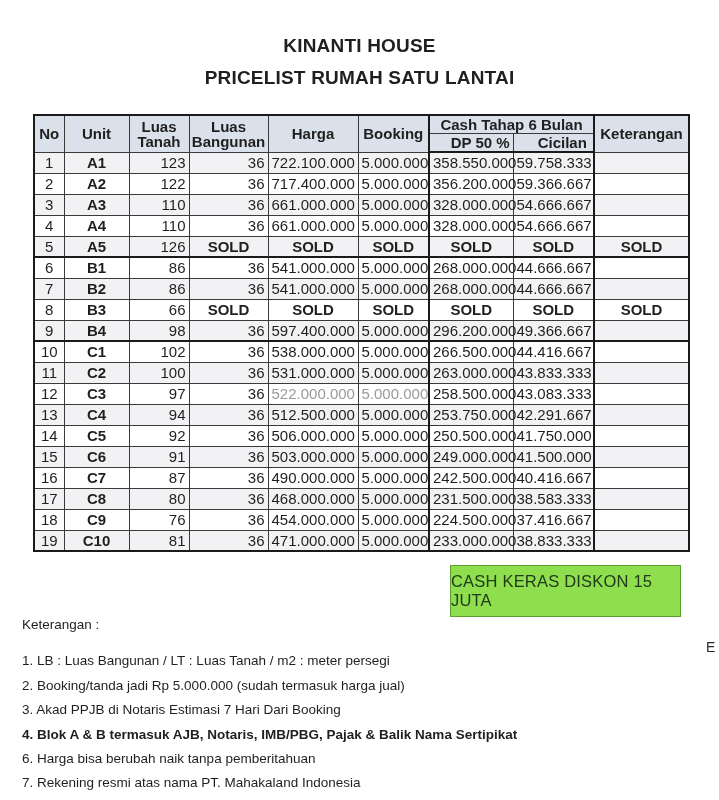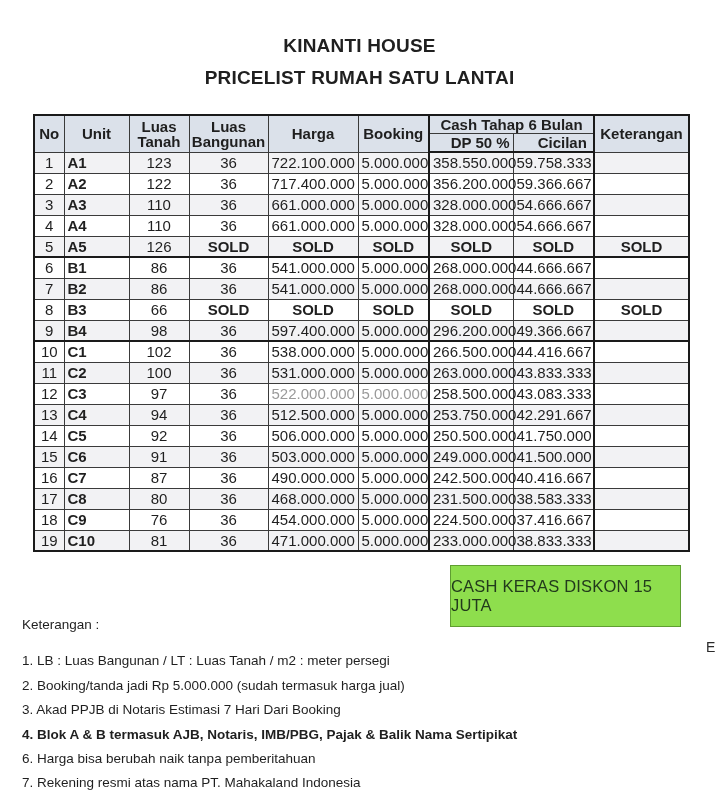--- a/index.html
+++ b/index.html
@@ -39,32 +39,32 @@
     font-weight:bold; text-align:center; vertical-align:middle;
     padding:1px 2px; line-height:15px;
   }
   .price-table thead tr:last-child th{border-bottom:2.5px solid var(--border-dark);padding-left:20px;}
   .price-table td{
     height:21px; padding:0 3px; vertical-align:middle; white-space:nowrap;
     background:#ffffff;
   }
   .price-table tbody tr:nth-child(odd) td{background:var(--stripe);}
   .c-no{text-align:center;}
-  .c-unit{font-weight:bold;}
-  .c-lt,.c-lb{text-align:center;}
+  .c-unit{text-align:center; font-weight:bold;}
+  .c-lt,.c-lb{text-align:right;}
   .c-num{text-align:right; padding-right:6px;}
   .c-cicilan{text-align:left; padding-left:9px;}
   .c-ket{text-align:center;}
   td.sold{font-weight:bold; text-align:center; padding:0;}
   td.muted{color:#9a9a9a;}
   tr.thick-after td{border-bottom:2.5px solid var(--border-dark);}
   .grp-left{border-left:2px solid var(--border-dark) !important;}
   .grp-right{border-right:2px solid var(--border-dark) !important;margin-top:8px;}
   .badge{
-    position:absolute; left:450px; top:565px; width:231px; height:62px;
+    position:absolute; left:450px; top:565px; width:231px; height:52px;
     background:var(--badge-bg);
     border:1.5px solid var(--badge-border);
     color:var(--badge-text);
     display:flex; align-items:center; justify-content:center;
     font-size:16.5px; letter-spacing:.2px;
   }
   .notes{
     position:absolute; left:22px; top:613px; width:675px;
     font-size:13.5px; line-height:24.4px;
   }

